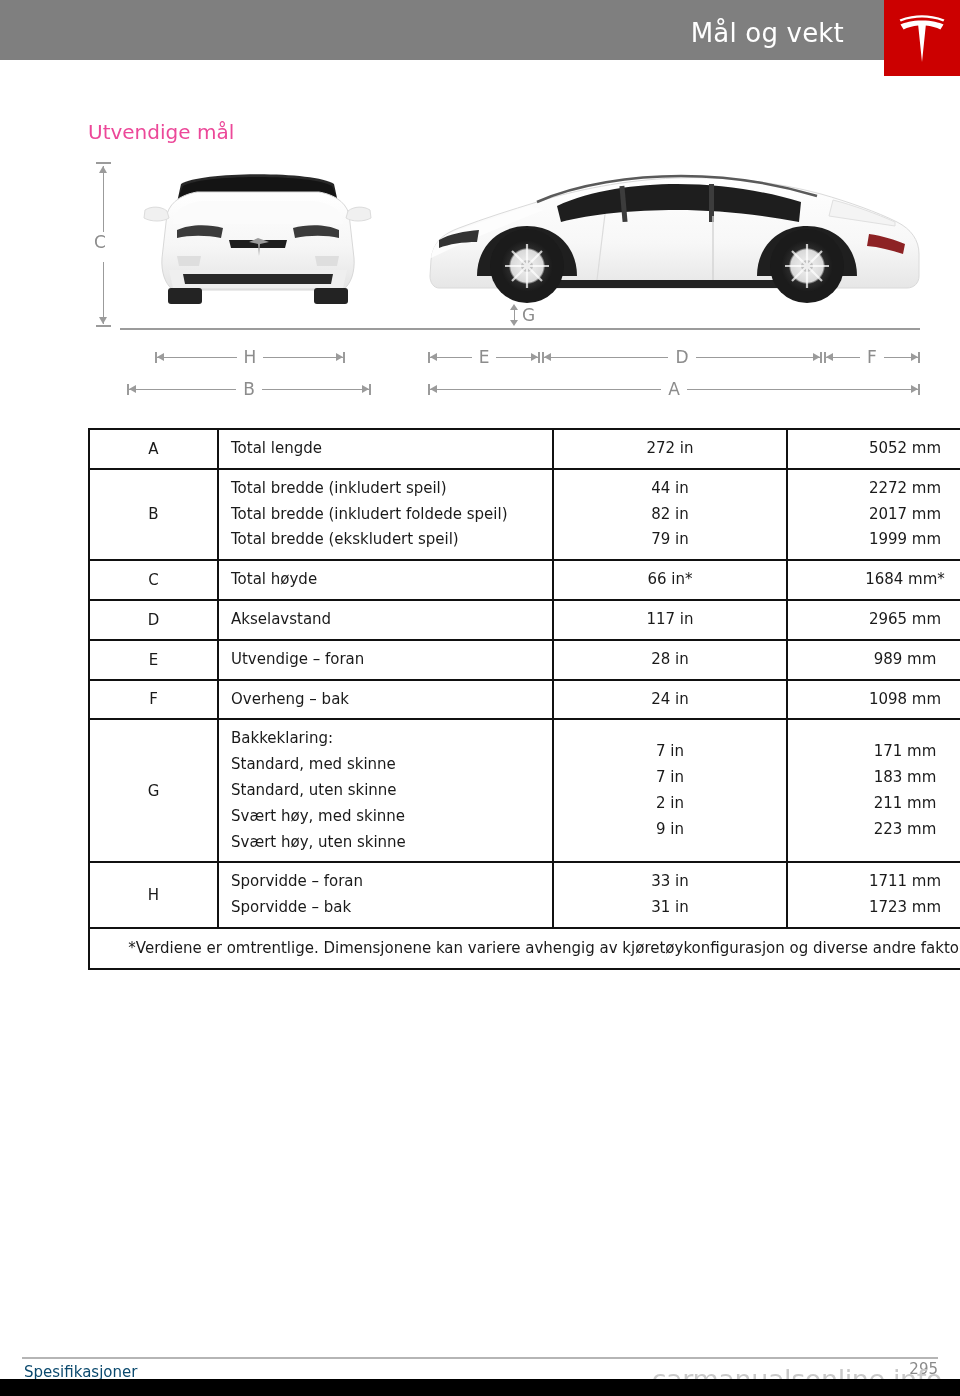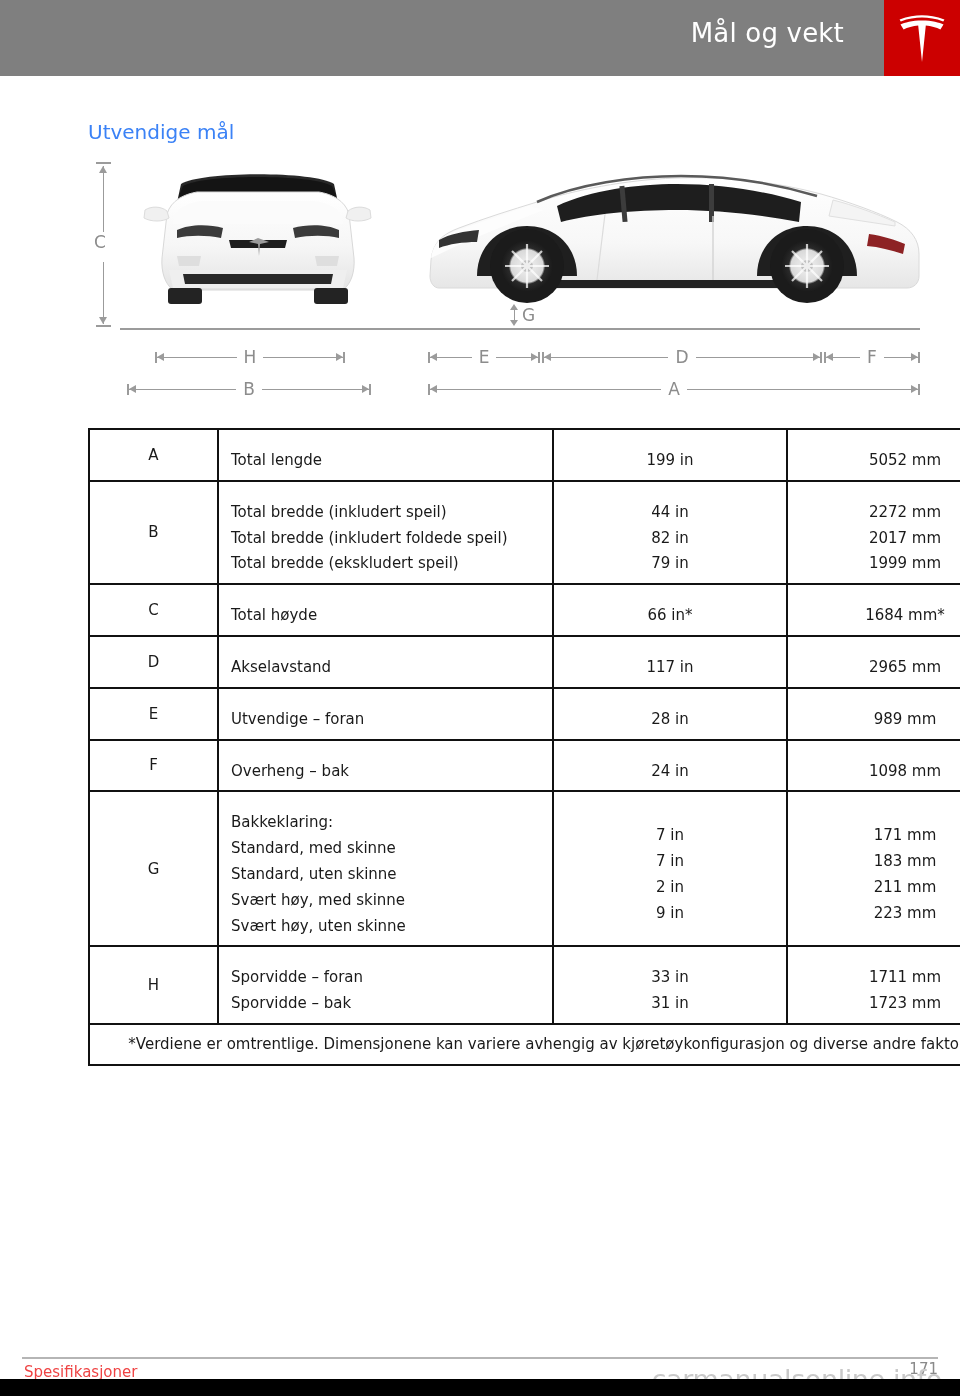--- a/index.html
+++ b/index.html
@@ -13,21 +13,21 @@
     position: relative;
     font-family: "DejaVu Sans", "Liberation Sans", sans-serif;
     overflow: hidden;
   }
 
   
   .header {
     position: absolute;
     top: 0; left: 0;
     width: 960px;
-    height: 76px;
+    height: 60px;
     background: #7f7f7f;
   }
   .header-title {
     position: absolute;
     right: 116px;
     top: 18px;
     color: #ffffff;
     font-size: 26px;
     font-weight: 400;
     letter-spacing: 0.2px;
@@ -46,21 +46,21 @@
     top: 50%;
     transform: translate(-50%, -50%);
   }
 
   
   .section-title {
     position: absolute;
     left: 88px;
     top: 120px;
     font-size: 20px;
-    color: #3b82f6;
+    color: #ec4899;
     font-weight: 400;
   }
 
   .figure {
     position: absolute;
     left: 80px;
     top: 158px;
     width: 840px;
     height: 250px;
   }
@@ -225,21 +225,21 @@
   .spec-table td {
     border: 2px solid #111111;
     padding: 9px 12px;
     vertical-align: middle;
   }
   .col-key   { width: 103px; text-align: center; }
   .col-desc  { width: 309px; text-align: left; }
   .col-in    { width: 208px; text-align: center; }
   .col-mm    { width: 210px; text-align: center; }
   .stack-line { margin: 6px 0; line-height: 1.32; }
-  .stack-line:first-child { margin-top: 12px; }
+  .stack-line:first-child { margin-top: 0; }
   .stack-line:last-child  { margin-bottom: 0; }
   .note-cell {
     text-align: center;
     line-height: 1.42;
     padding: 12px 22px;
   }
 
   
   .footer-rule {
     position: absolute;
@@ -247,21 +247,21 @@
     top: 1357px;
     width: 916px;
     height: 2px;
     background: #b5b5b5;
   }
   .footer-left {
     position: absolute;
     left: 24px;
     top: 1363px;
     font-size: 15px;
-    color: #ef4444;
+    color: #0c4a6e;
   }
   .footer-page {
     position: absolute;
     right: 22px;
     top: 1360px;
     font-size: 15px;
     color: #8a8a8a;
   }
   .watermark {
     position: absolute;
@@ -469,21 +469,21 @@
 
 <table class="spec-table">
   <tbody>
 
     <tr>
       <td class="col-key">A</td>
       <td class="col-desc">
         <div class="stack-line">Total lengde</div>
       </td>
       <td class="col-in">
-        <div class="stack-line">199 in</div>
+        <div class="stack-line">272 in</div>
       </td>
       <td class="col-mm">
         <div class="stack-line">5052 mm</div>
       </td>
     </tr>
 
     <tr>
       <td class="col-key">B</td>
       <td class="col-desc">
         <div class="stack-line">Total bredde (inkludert speil)</div>
@@ -595,15 +595,15 @@
 
     <tr>
       <td class="note-cell" colspan="4">*Verdiene er omtrentlige. Dimensjonene kan variere avhengig av kjøretøykonfigurasjon og diverse andre faktorer.</td>
     </tr>
 
   </tbody>
 </table>
 
 <div class="footer-rule"></div>
 <div class="footer-left">Spesifikasjoner</div>
-<div class="footer-page">171</div>
+<div class="footer-page">295</div>
 <div class="watermark">carmanualsonline.info</div>
 <div class="bottom-band"></div>
 
 </body></html>

